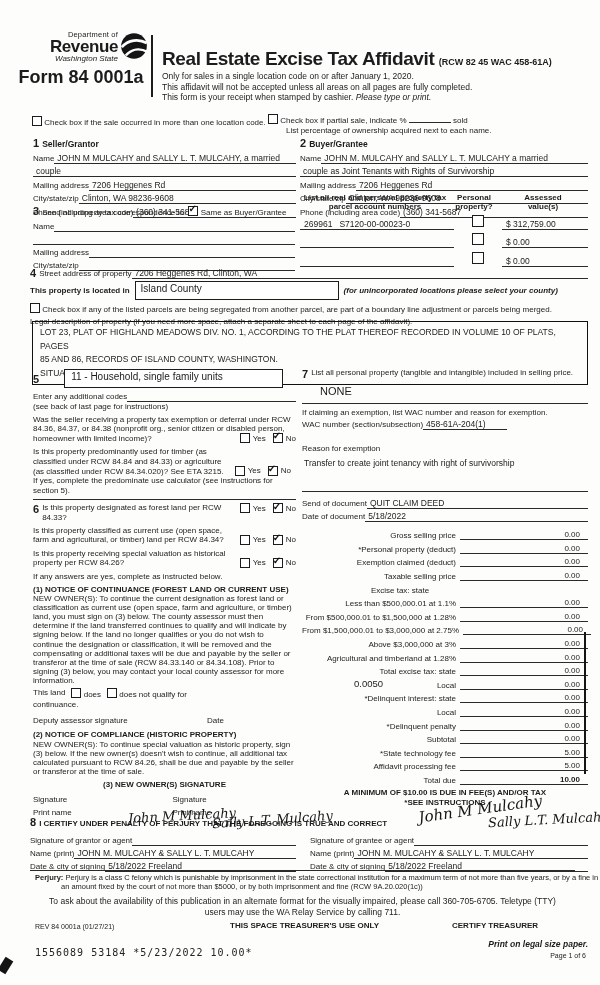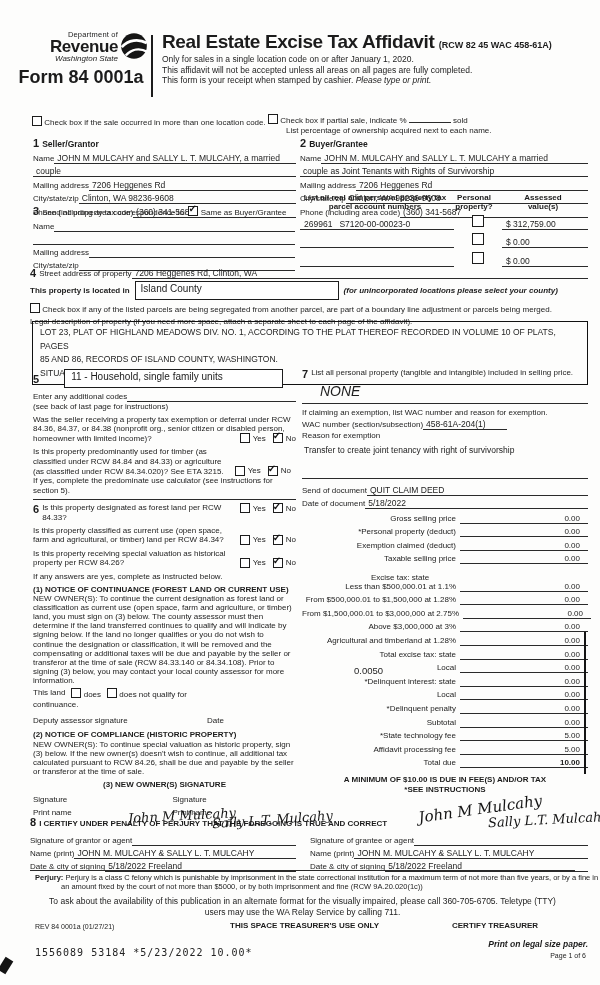--- a/index.html
+++ b/index.html
@@ -5,34 +5,34 @@
   html,body{margin:0;padding:0;background:#e8e8e8;}
   .page{position:relative;width:600px;height:985px;background:#fdfdfc;margin:0 auto;
         font-family:"Liberation Sans",sans-serif;color:#1c1c1c;overflow:hidden;}
   .abs{position:absolute;}
   .b{font-weight:700;}
   .i{font-style:italic;}
   .t7{font-size:7px;line-height:9px;}
   .t75{font-size:7.5px;line-height:9px;}
   .t8{font-size:8px;line-height:9.6px;}
   .t85{font-size:8.5px;line-height:10.5px;}
-  .t9{font-size:14px;line-height:11px;font-style:italic;}
+  .t9{font-size:11px;line-height:11px;}
   .secnum{font-size:11px;font-weight:700;margin-right:3px;}
   .row{display:flex;align-items:flex-end;}
   .fill{flex:1;border-bottom:1px solid #2a2a2a;min-height:10px;padding-left:3px;font-size:8.5px;line-height:10px;}
   .u{border-bottom:1px solid #2a2a2a;}
   .cb{display:inline-block;width:8px;height:8px;border:1.2px solid #1c1c1c;position:relative;vertical-align:-1px;background:#fff;flex:none;}
   .cb.big{width:10px;height:10px;}
   .cb.ck::after{content:"✓";position:absolute;left:-1px;top:-3px;font-size:10px;font-weight:700;color:#111;}
   .yn{display:inline-flex;gap:2px;align-items:center;white-space:nowrap;font-size:8px;}
   .yn .cb{margin-left:5px;margin-right:1px;}
   .q{position:relative;}
   .q .yn{position:absolute;right:0;bottom:0;background:transparent;}
   .hr{border-top:1px solid #2a2a2a;height:0;}
-  .taxrow{display:flex;align-items:flex-start;height:13.6px;position:relative;font-size:8px;}
+  .taxrow{display:flex;align-items:flex-end;height:13.6px;position:relative;font-size:8px;}
   .taxlab{flex:1;text-align:right;white-space:nowrap;}
   .taxval{width:120px;border-bottom:1px solid #2a2a2a;text-align:right;padding-right:8px;margin-left:4px;flex:none;}
   .taxpfx{position:absolute;left:52px;bottom:1px;font-size:9.5px;}
   .taxhdr{height:13.6px;display:flex;align-items:flex-end;justify-content:center;font-size:8px;padding-right:90px;text-align:right;}
   .prow{display:flex;align-items:flex-end;height:18.5px;}
   .pnum{width:150px;border-bottom:1px solid #2a2a2a;font-size:8.5px;white-space:pre;padding-left:4px;}
   .pcbc{width:48px;text-align:center;}
   .pval{flex:1;border-bottom:1px solid #2a2a2a;font-size:8.5px;padding-left:4px;}
   .sigcell{display:flex;flex-direction:row;}
   .sigline{border-bottom:1px solid #2a2a2a;height:10px;}
@@ -57,21 +57,21 @@
             <path d="M5 20 C10 14.5,17 13.5,23.5 17" stroke="#fff" fill="none" stroke-width="2.1"></path>
           </svg>
       </span>
       <div class="i t8">Washington State</div>
     </div>
     <div class="b" style="font-size:18px;margin-top:3px;text-align:center;">Form 84 0001a</div>
   </div>
 
   <div class="abs" style="left:151px;top:35px;width:1.5px;height:62px;background:#1c1c1c;"></div>
 
-  <div class="abs" style="left:162px;top:31px;width:430px;">
+  <div class="abs" style="left:162px;top:48px;width:430px;">
     <div style="white-space:nowrap;">
       <span class="b" style="font-size:19px;letter-spacing:-0.4px;">Real Estate Excise Tax Affidavit</span>
       <span class="b" style="font-size:9px;">(RCW 82 45 WAC 458-61A)</span>
     </div>
     <div class="t85" style="margin-top:1px;">Only for sales in a single location code on or after January 1, 2020.</div>
     <div class="t85">This affidavit will not be accepted unless all areas on all pages are fully completed.</div>
     <div class="t85"><span>This form is your receipt when stamped by cashier. </span><span class="i">Please type or print.</span></div>
   </div>
 
   <div class="abs t8" style="left:32px;top:116px;">
@@ -323,21 +323,21 @@
       <span class="t8" style="flex:1;">List all personal property (tangible and intangible) included in selling price.</span>
     </div>
     <div class="t9" style="margin-left:18px;margin-top:6px;">NONE</div>
     <div class="hr" style="margin-top:6px;"></div>
     <div class="t8" style="margin-top:4px;">If claiming an exemption, list WAC number and reason for exemption.</div>
     <div class="row t8" style="height:12px;">
       <span>WAC number (section/subsection)</span>
       <span class="fill" style="max-width:150px;">458-61A-204(1)</span>
       <span style="flex:1;"></span>
     </div>
-    <div class="t8" style="margin-top:1px;">Reason for exemption</div>
+    <div class="t8" style="margin-top:14px;">Reason for exemption</div>
     <div class="t85" style="margin-top:5px;margin-left:2px;">Transfer to create joint tenancy with right of survivorship</div>
     <div class="hr" style="margin-top:22px;"></div>
     <div class="row t8" style="height:13px;margin-top:4px;">
       <span>Send of document</span>
       <span class="fill">QUIT CLAIM DEED</span>
     </div>
     <div class="row t8" style="height:13px;">
       <span>Date of document</span>
       <span class="fill">5/18/2022</span>
     </div>

